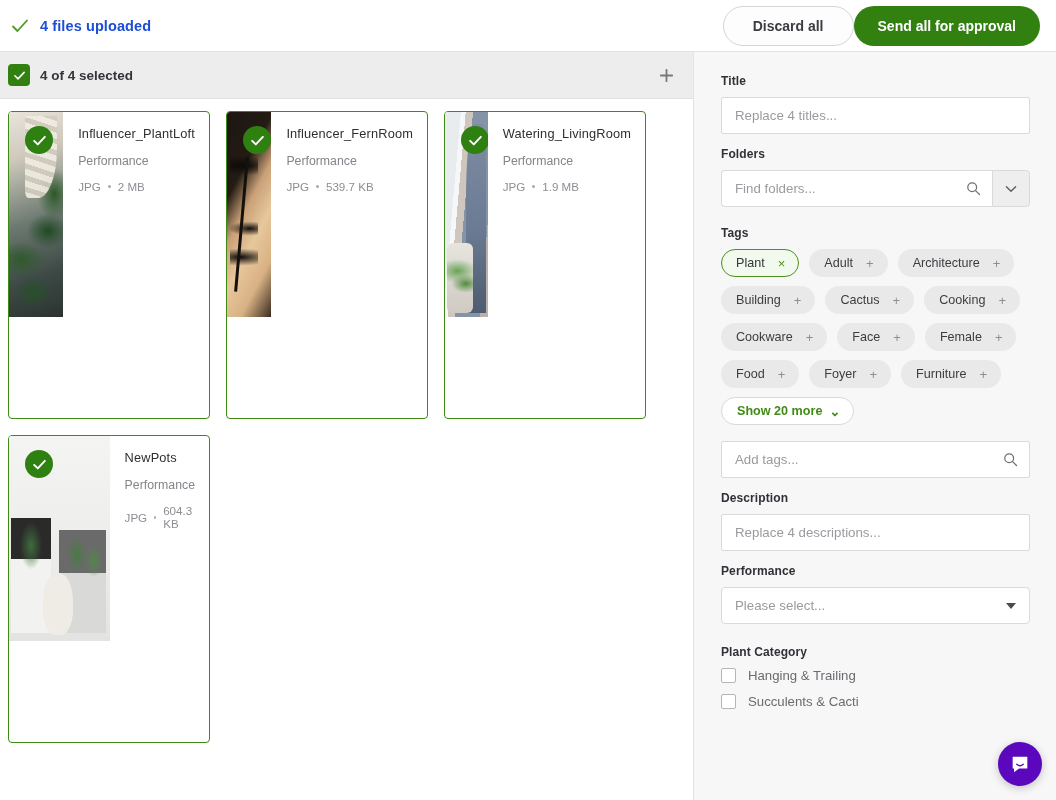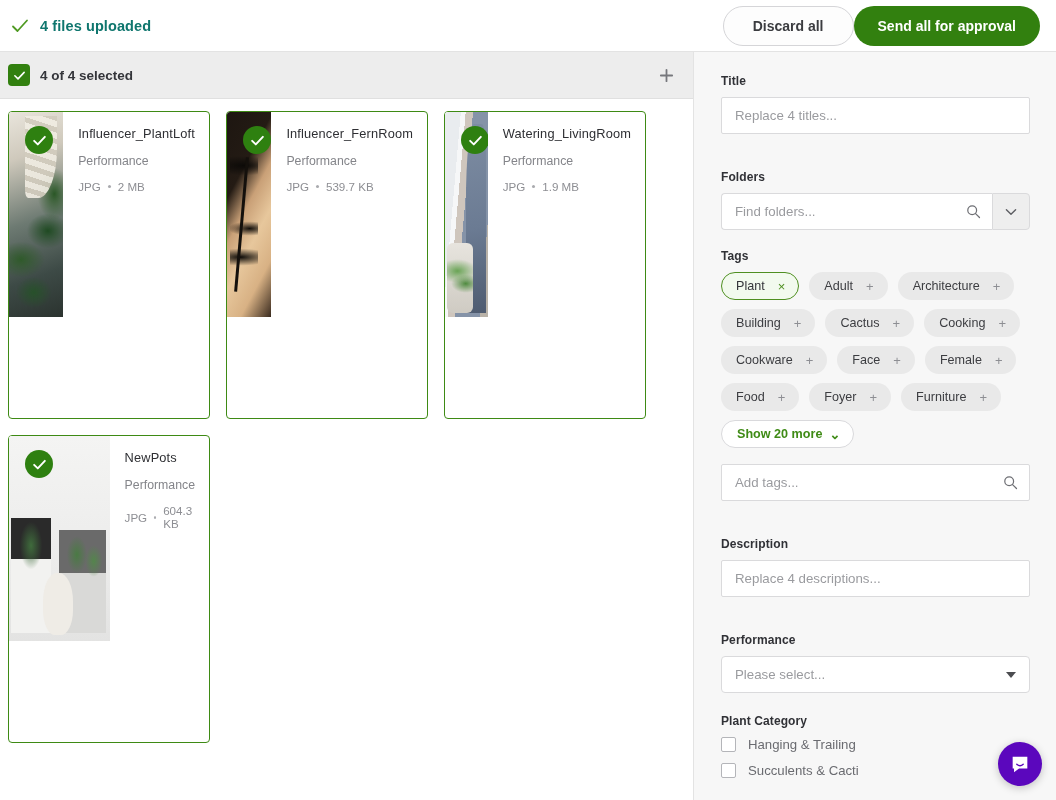--- a/index.html
+++ b/index.html
@@ -16,21 +16,21 @@
     height: 52px; min-height: 52px;
     background: #ffffff;
     display: flex; align-items: center;
     padding: 0 16px 0 10px;
     border-bottom: 1px solid #e3e3e3;
     position: relative; z-index: 5;
   }
   .topbar-left { display: flex; align-items: center; gap: 10px; flex: 1; }
   .check-green { width: 20px; height: 20px; display: block; }
   .uploaded-text {
-    font-size: 14.5px; font-weight: 700; color: #0f766e; letter-spacing: .1px;
+    font-size: 14.5px; font-weight: 700; color: #1d4ed8; letter-spacing: .1px;
   }
   .topbar-actions { display: flex; align-items: center; }
   .btn {
     border-radius: 999px; font-size: 14px; font-weight: 700;
     cursor: pointer; border: none; white-space: nowrap;
     font-family: "Liberation Sans", sans-serif;
   }
   .btn-discard {
     background: #fdfdfd; color: #3b3c40;
     border: 1px solid #d5d5d8;
@@ -119,21 +119,21 @@
     position: relative;
   }
   .field-label {
     font-size: 12px; font-weight: 700; color: #303136;
     margin-bottom: 9px; letter-spacing: .1px;
   }
   .input-box {
     background: #ffffff; border: 1px solid #dadadc; border-radius: 2px;
     height: 37px; display: flex; align-items: center;
     padding: 0 13px; font-size: 13.3px; color: #9a9b9f;
-    margin-bottom: 36px;
+    margin-bottom: 13px;
   }
   .input-box.with-icon { justify-content: space-between; padding-right: 11px; }
   .input-text { color: #9a9b9f; font-size: 13.3px; }
   .folders-row { display: flex; margin-bottom: 19px; }
   .folders-row .input-box { flex: 1; margin-bottom: 0; border-radius: 4px 0 0 4px; border-right: none; }
   .folders-caret {
     width: 38px; border: 1px solid #dadadc; border-radius: 0 4px 4px 0;
     background: #eeeeee; display: flex; align-items: center; justify-content: center;
     cursor: pointer; color: #6d6e73;
   }

